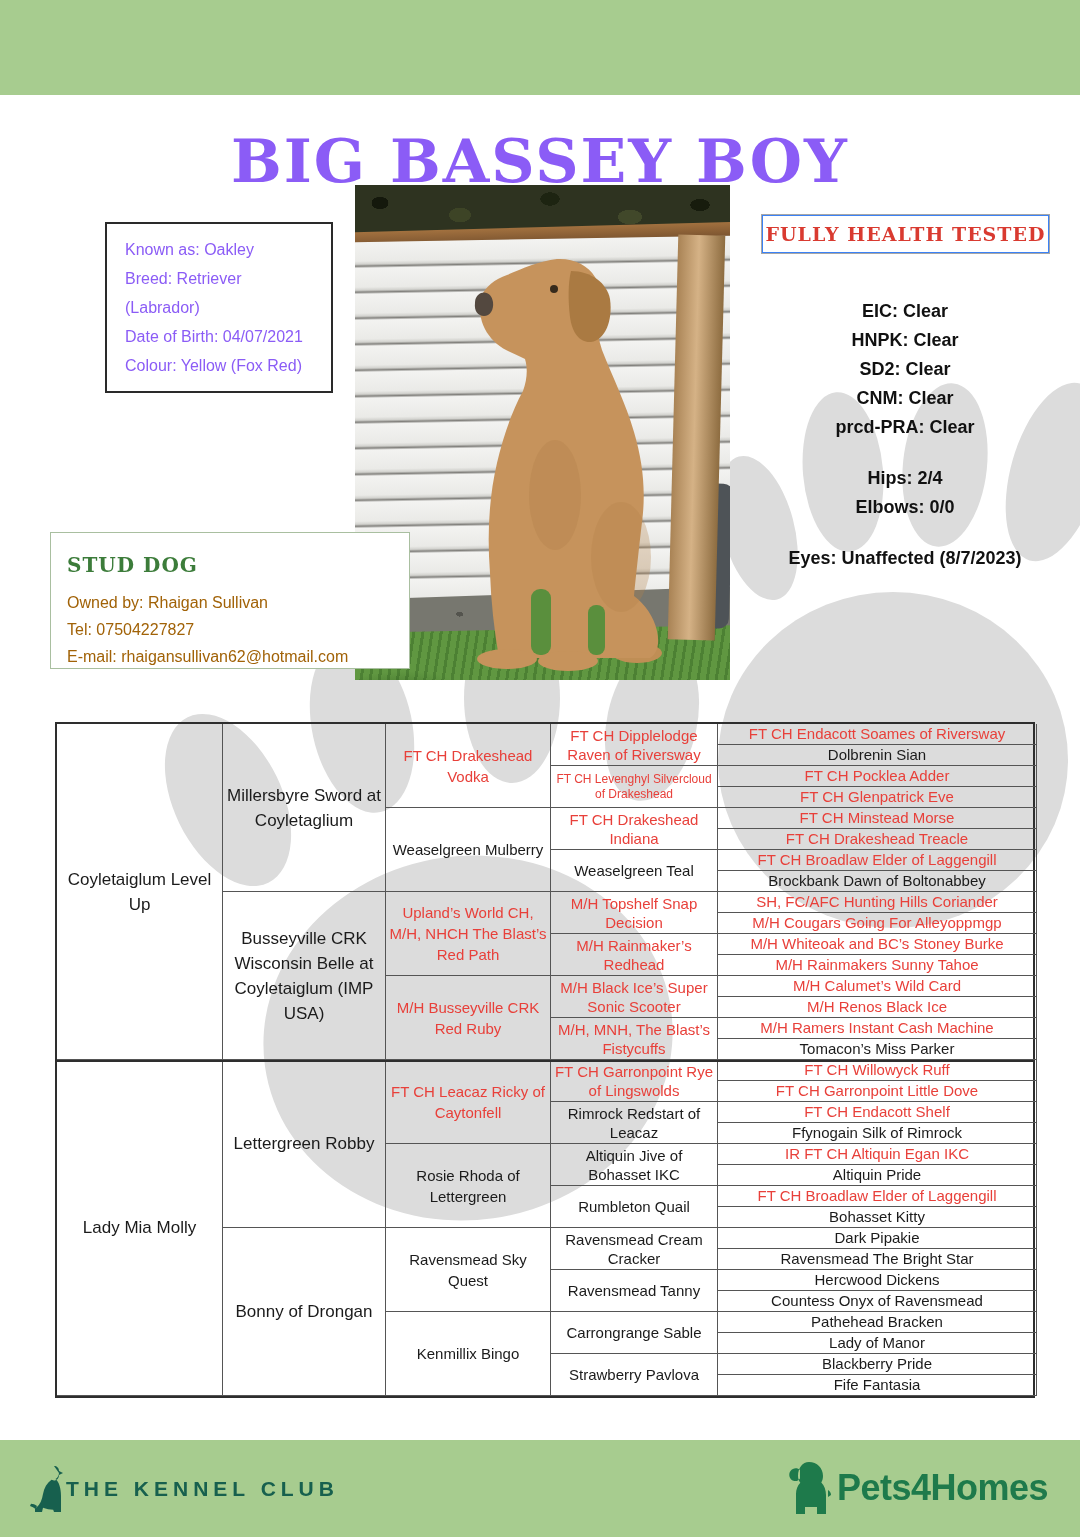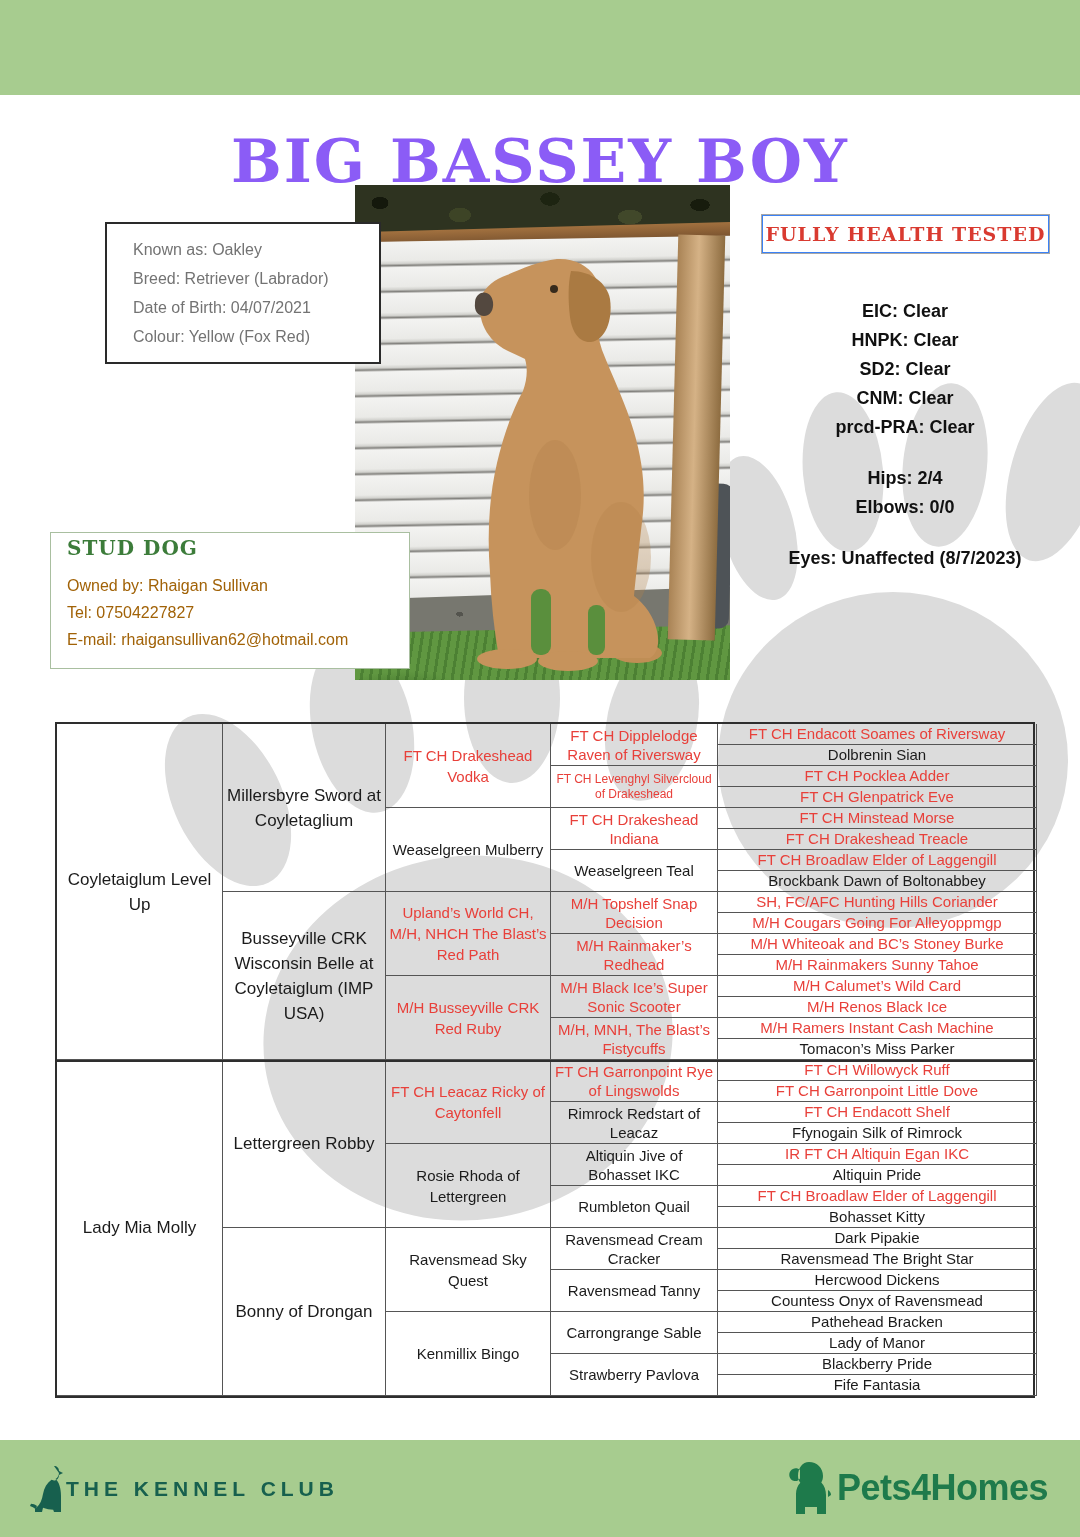--- a/index.html
+++ b/index.html
@@ -63,38 +63,38 @@
       #609741;
   }
   .post { position:absolute; left:318px; top:50px; width:47px; height:405px;
     transform:rotate(1.5deg);
     background:linear-gradient(90deg,#a98355,#d5b286 45%,#8d6c40); }
   .dark-object { position:absolute; left:322px; top:298px; width:54px; height:145px;
     background:#4e5357; border-radius:10px; transform:rotate(2deg); }
   .dog-svg { position:absolute; left:0; top:0; }
 
   
-  .info-box { position:absolute; left:105px; top:222px; width:276px;
-    background:#fff; border:2px solid #2a2a2a; padding:11px 26px;
-    font-size:16px; line-height:29px; color:#737373; z-index:3; }
+  .info-box { position:absolute; left:105px; top:222px; width:228px;
+    background:#fff; border:2px solid #2a2a2a; padding:11px 18px;
+    font-size:16px; line-height:29px; color:#8b5cf6; z-index:3; }
 
   
   .health-banner { position:absolute; left:762px; top:215px; width:287px; height:38px;
     border:1px solid #3b82f6; box-shadow:0 0 0 1px rgba(60,60,60,.45);
     background:#fff; display:flex; align-items:center; justify-content:center;
     font-family:"DejaVu Serif", serif; font-weight:700; font-size:19px;
     letter-spacing:1px; color:#d93a30; z-index:3; }
   .health-block { position:absolute; left:755px; top:297px; width:300px;
     text-align:center; font-weight:700; font-size:18px; line-height:29px;
     color:#111; z-index:3; }
   .health-block .gap { height:22px; }
 
   
   .stud-box { position:absolute; left:50px; top:532px; width:360px; height:137px;
-    background:#fff; border:1px solid #a9bfa0; padding:3px 16px; z-index:3; }
+    background:#fff; border:1px solid #a9bfa0; padding:20px 16px; z-index:3; }
   .stud-heading { font-family:"DejaVu Serif", serif; font-weight:700;
     font-size:20px; letter-spacing:1px; color:#3c7c3a; }
   .stud-lines { margin-top:12px; font-size:16px; line-height:27px; color:#a16207; }
 
   
   .ped-table { position:absolute; left:55px; top:722px; width:980px; height:676px;
     display:grid; z-index:2;
     grid-template-columns:166px 163px 165px 167px 319px;
     grid-template-rows:repeat(32, 1fr);
     border:2px solid #2e2e2e; background:transparent; }

